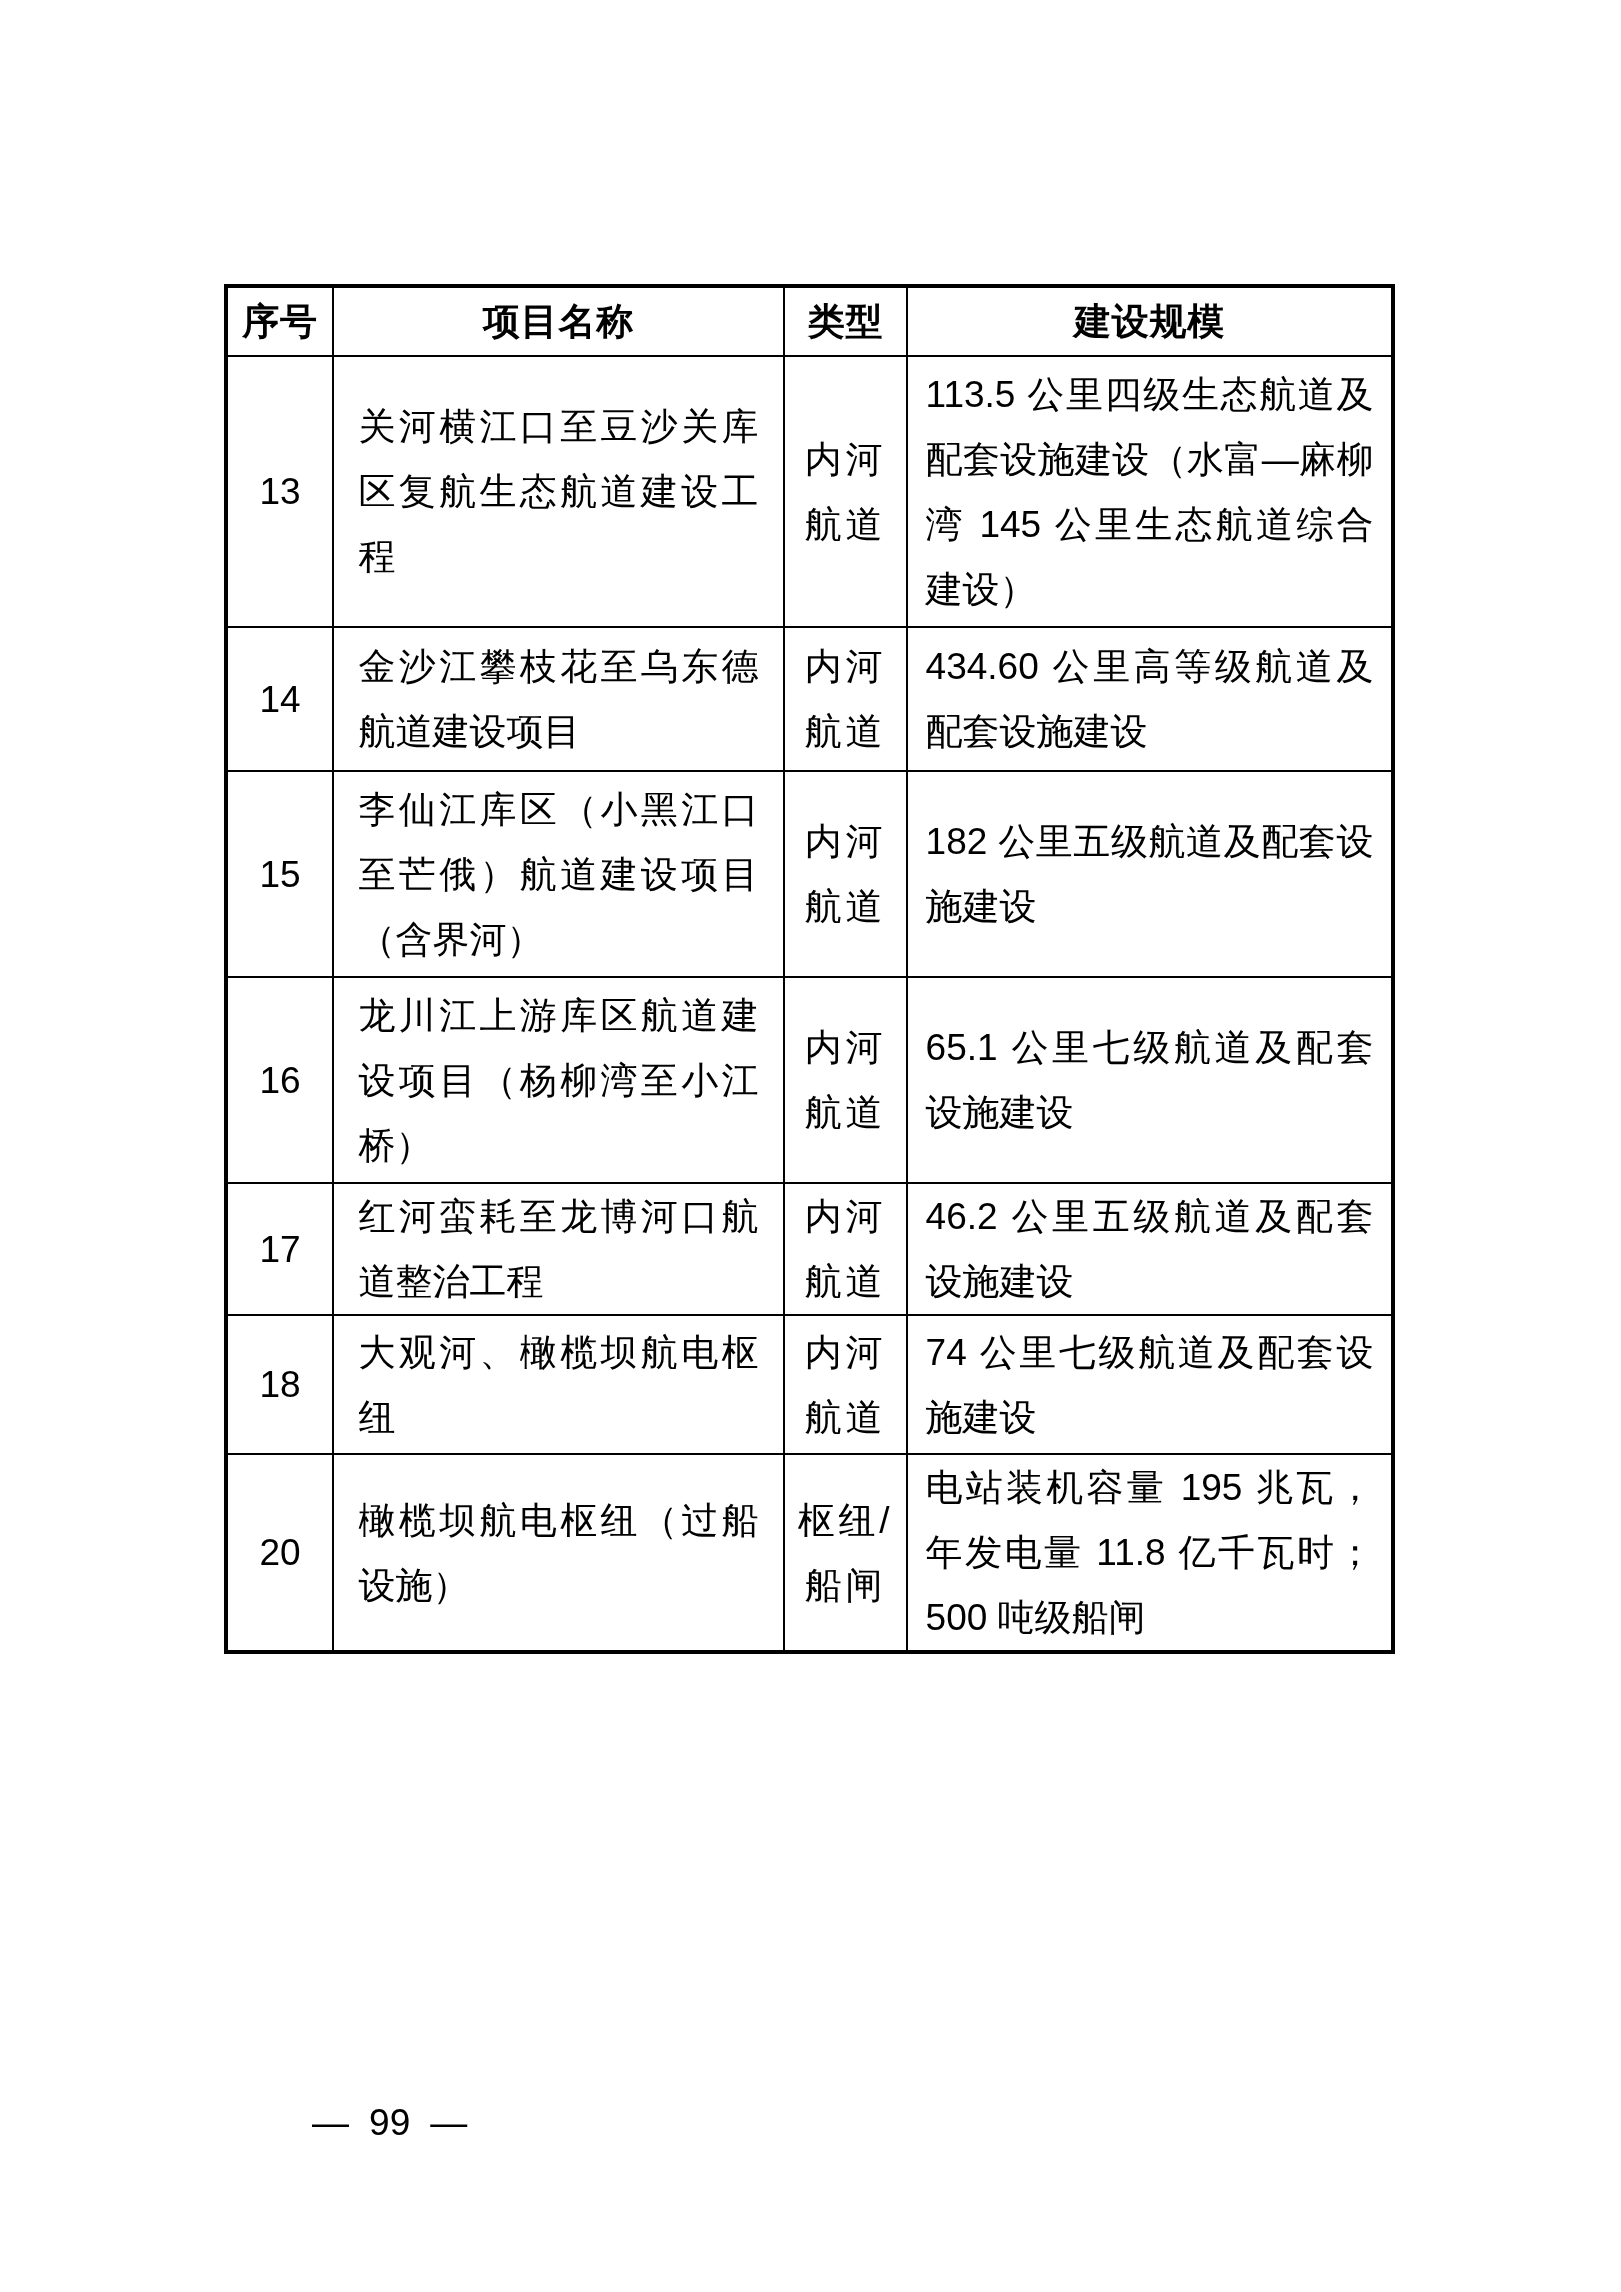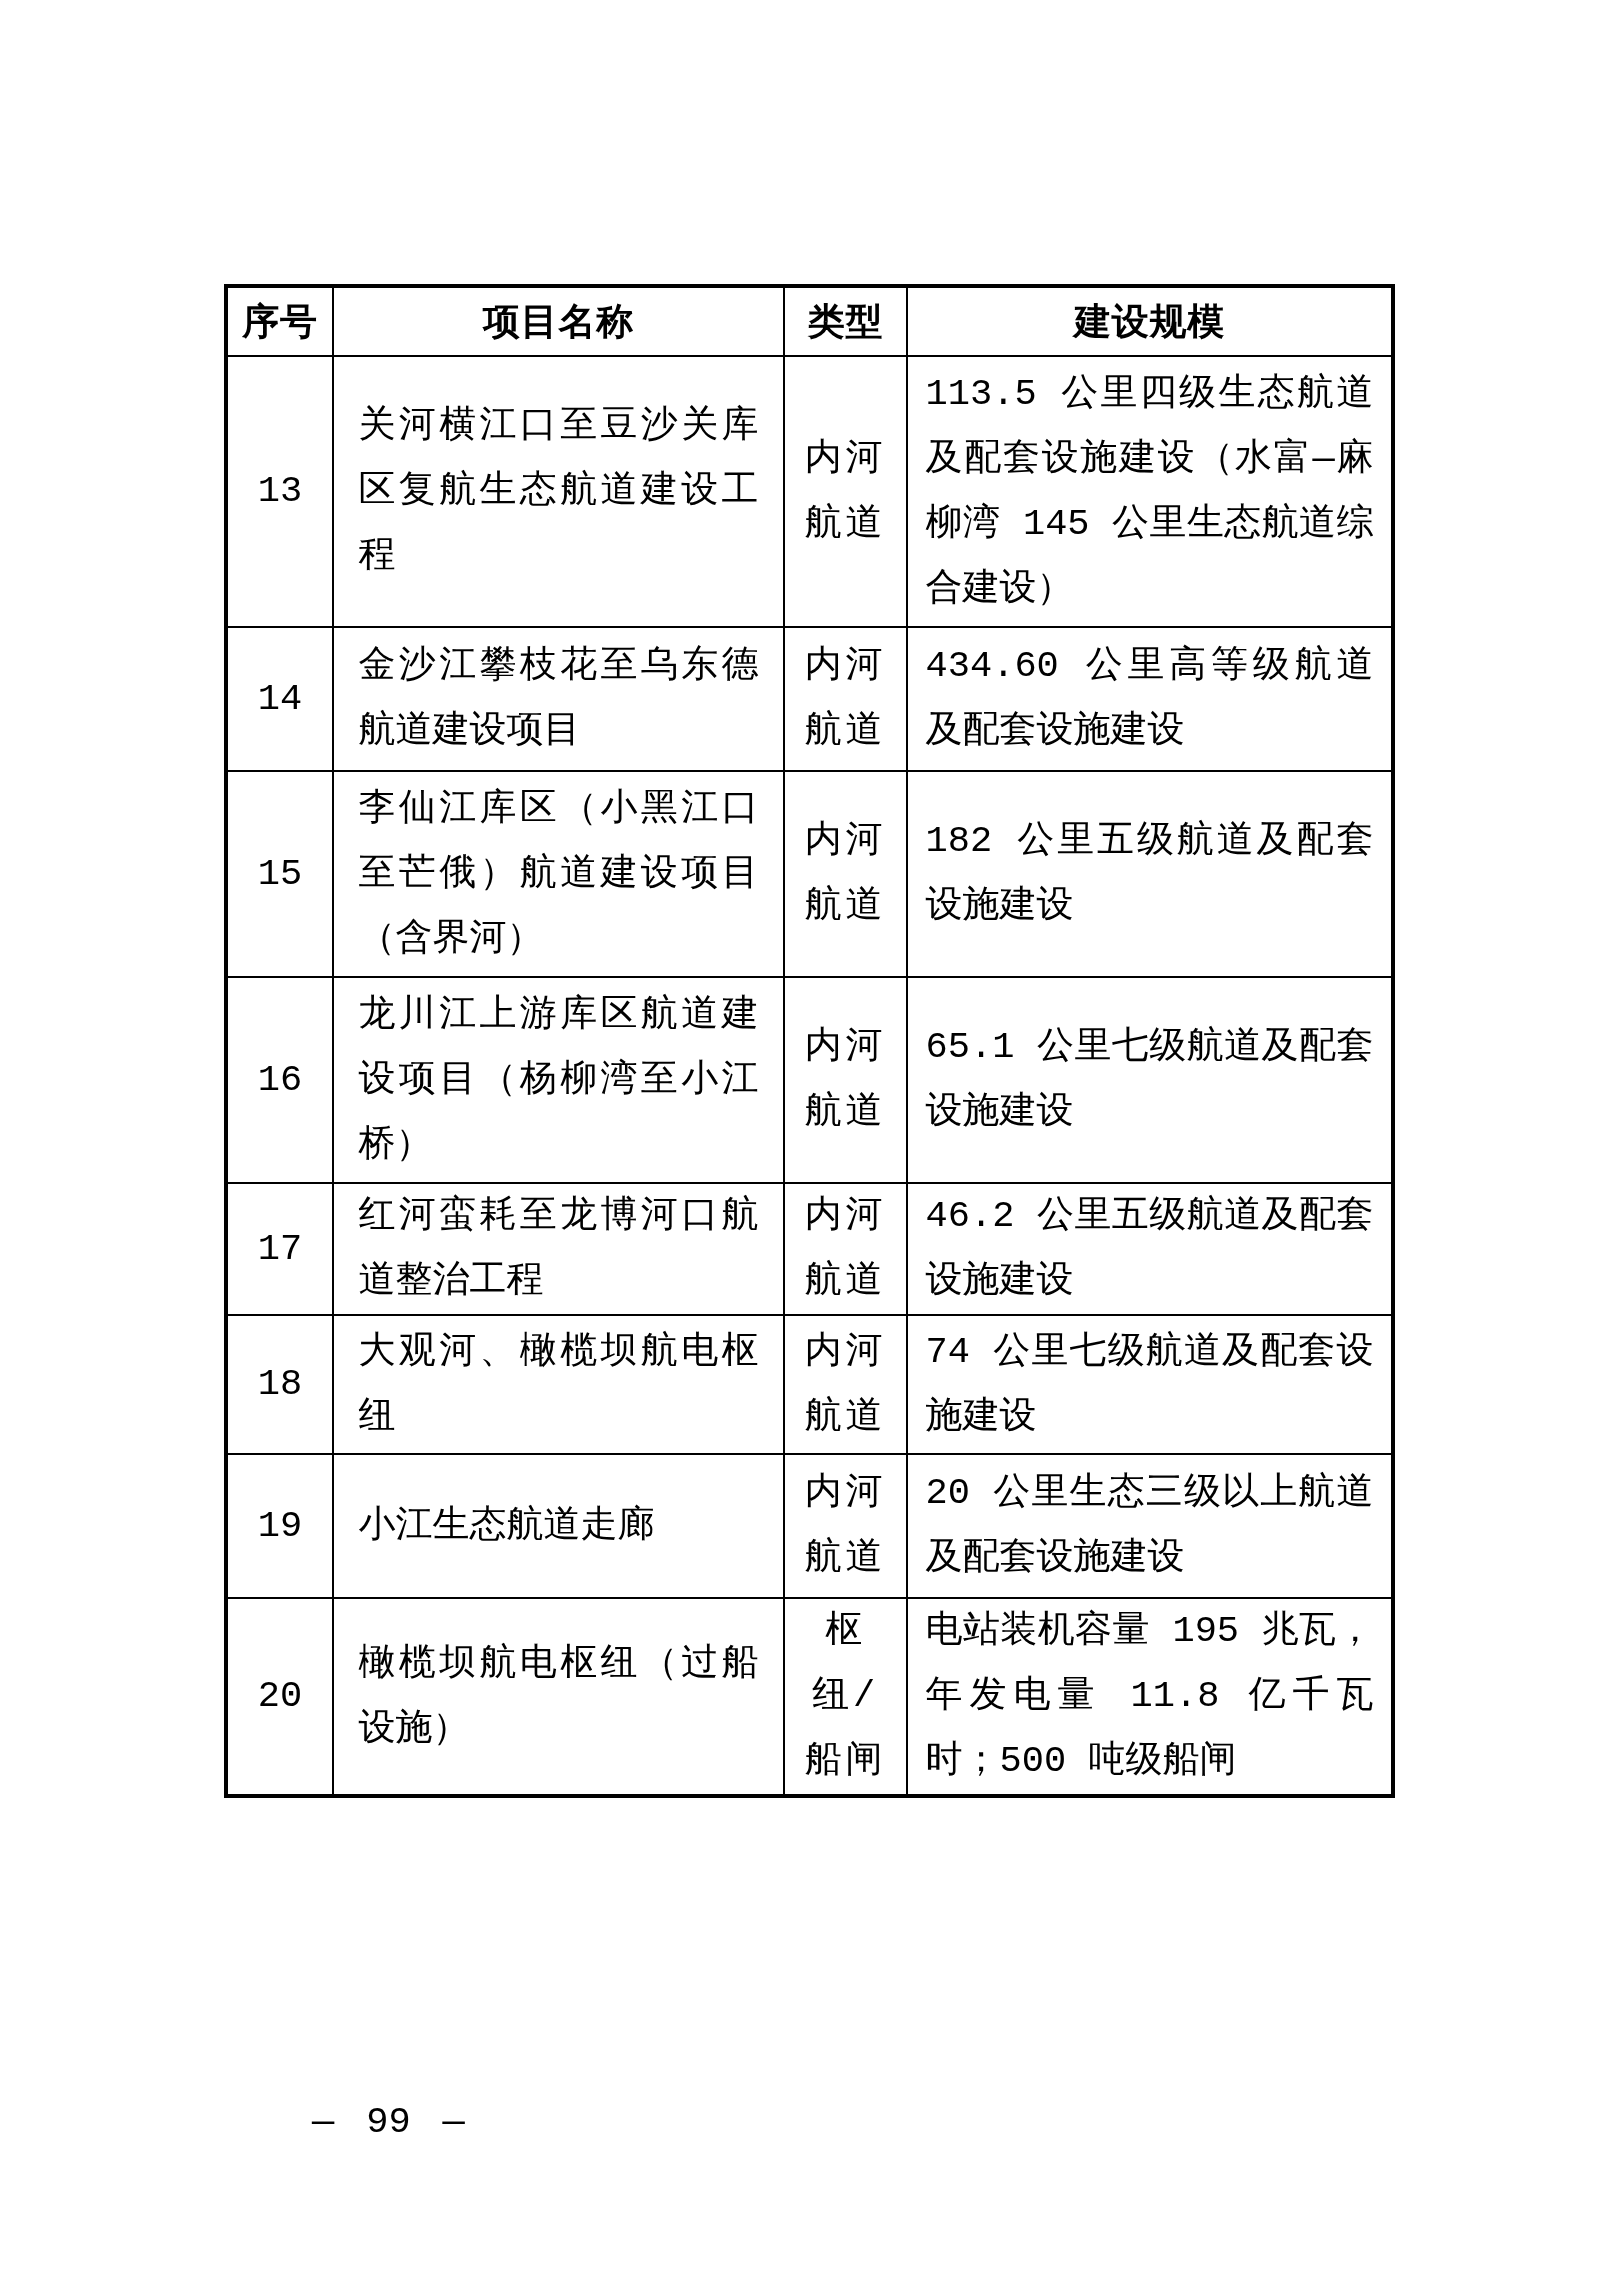--- a/index.html
+++ b/index.html
@@ -5,21 +5,21 @@
   html, body {
     margin: 0;
     padding: 0;
     background: #ffffff;
   }
   .page {
     position: relative;
     width: 1584px;
     height: 2293px;
     background: #ffffff;
-    font-family: Liberation Mono, monospace;
+    font-family: Liberation Sans, sans-serif;
     color: #000000;
     overflow: hidden;
   }
   table.projects {
     position: absolute;
     left: 224px;
     top: 284px;
     width: 1166px;
     border-collapse: collapse;
     table-layout: fixed;
@@ -137,26 +137,20 @@
         <td class="cell-type">内河航道</td>
         <td class="cell-scale">46.2 公里五级航道及配套设施建设</td>
       </tr>
       <tr>
         <td class="cell-no">18</td>
         <td class="cell-name">大观河、橄榄坝航电枢纽</td>
         <td class="cell-type">内河航道</td>
         <td class="cell-scale">74 公里七级航道及配套设施建设</td>
       </tr>
       <tr>
-        <td class="cell-no">19</td>
-        <td class="cell-name">小江生态航道走廊</td>
-        <td class="cell-type">内河航道</td>
-        <td class="cell-scale">20 公里生态三级以上航道及配套设施建设</td>
-      </tr>
-      <tr>
         <td class="cell-no">20</td>
         <td class="cell-name">橄榄坝航电枢纽（过船设施）</td>
         <td class="cell-type">枢纽/船闸</td>
         <td class="cell-scale">电站装机容量 195 兆瓦，年发电量 11.8 亿千瓦时；500 吨级船闸</td>
       </tr>
     </tbody>
   </table>
 
   <div class="page-number">— 99 —</div>
 

